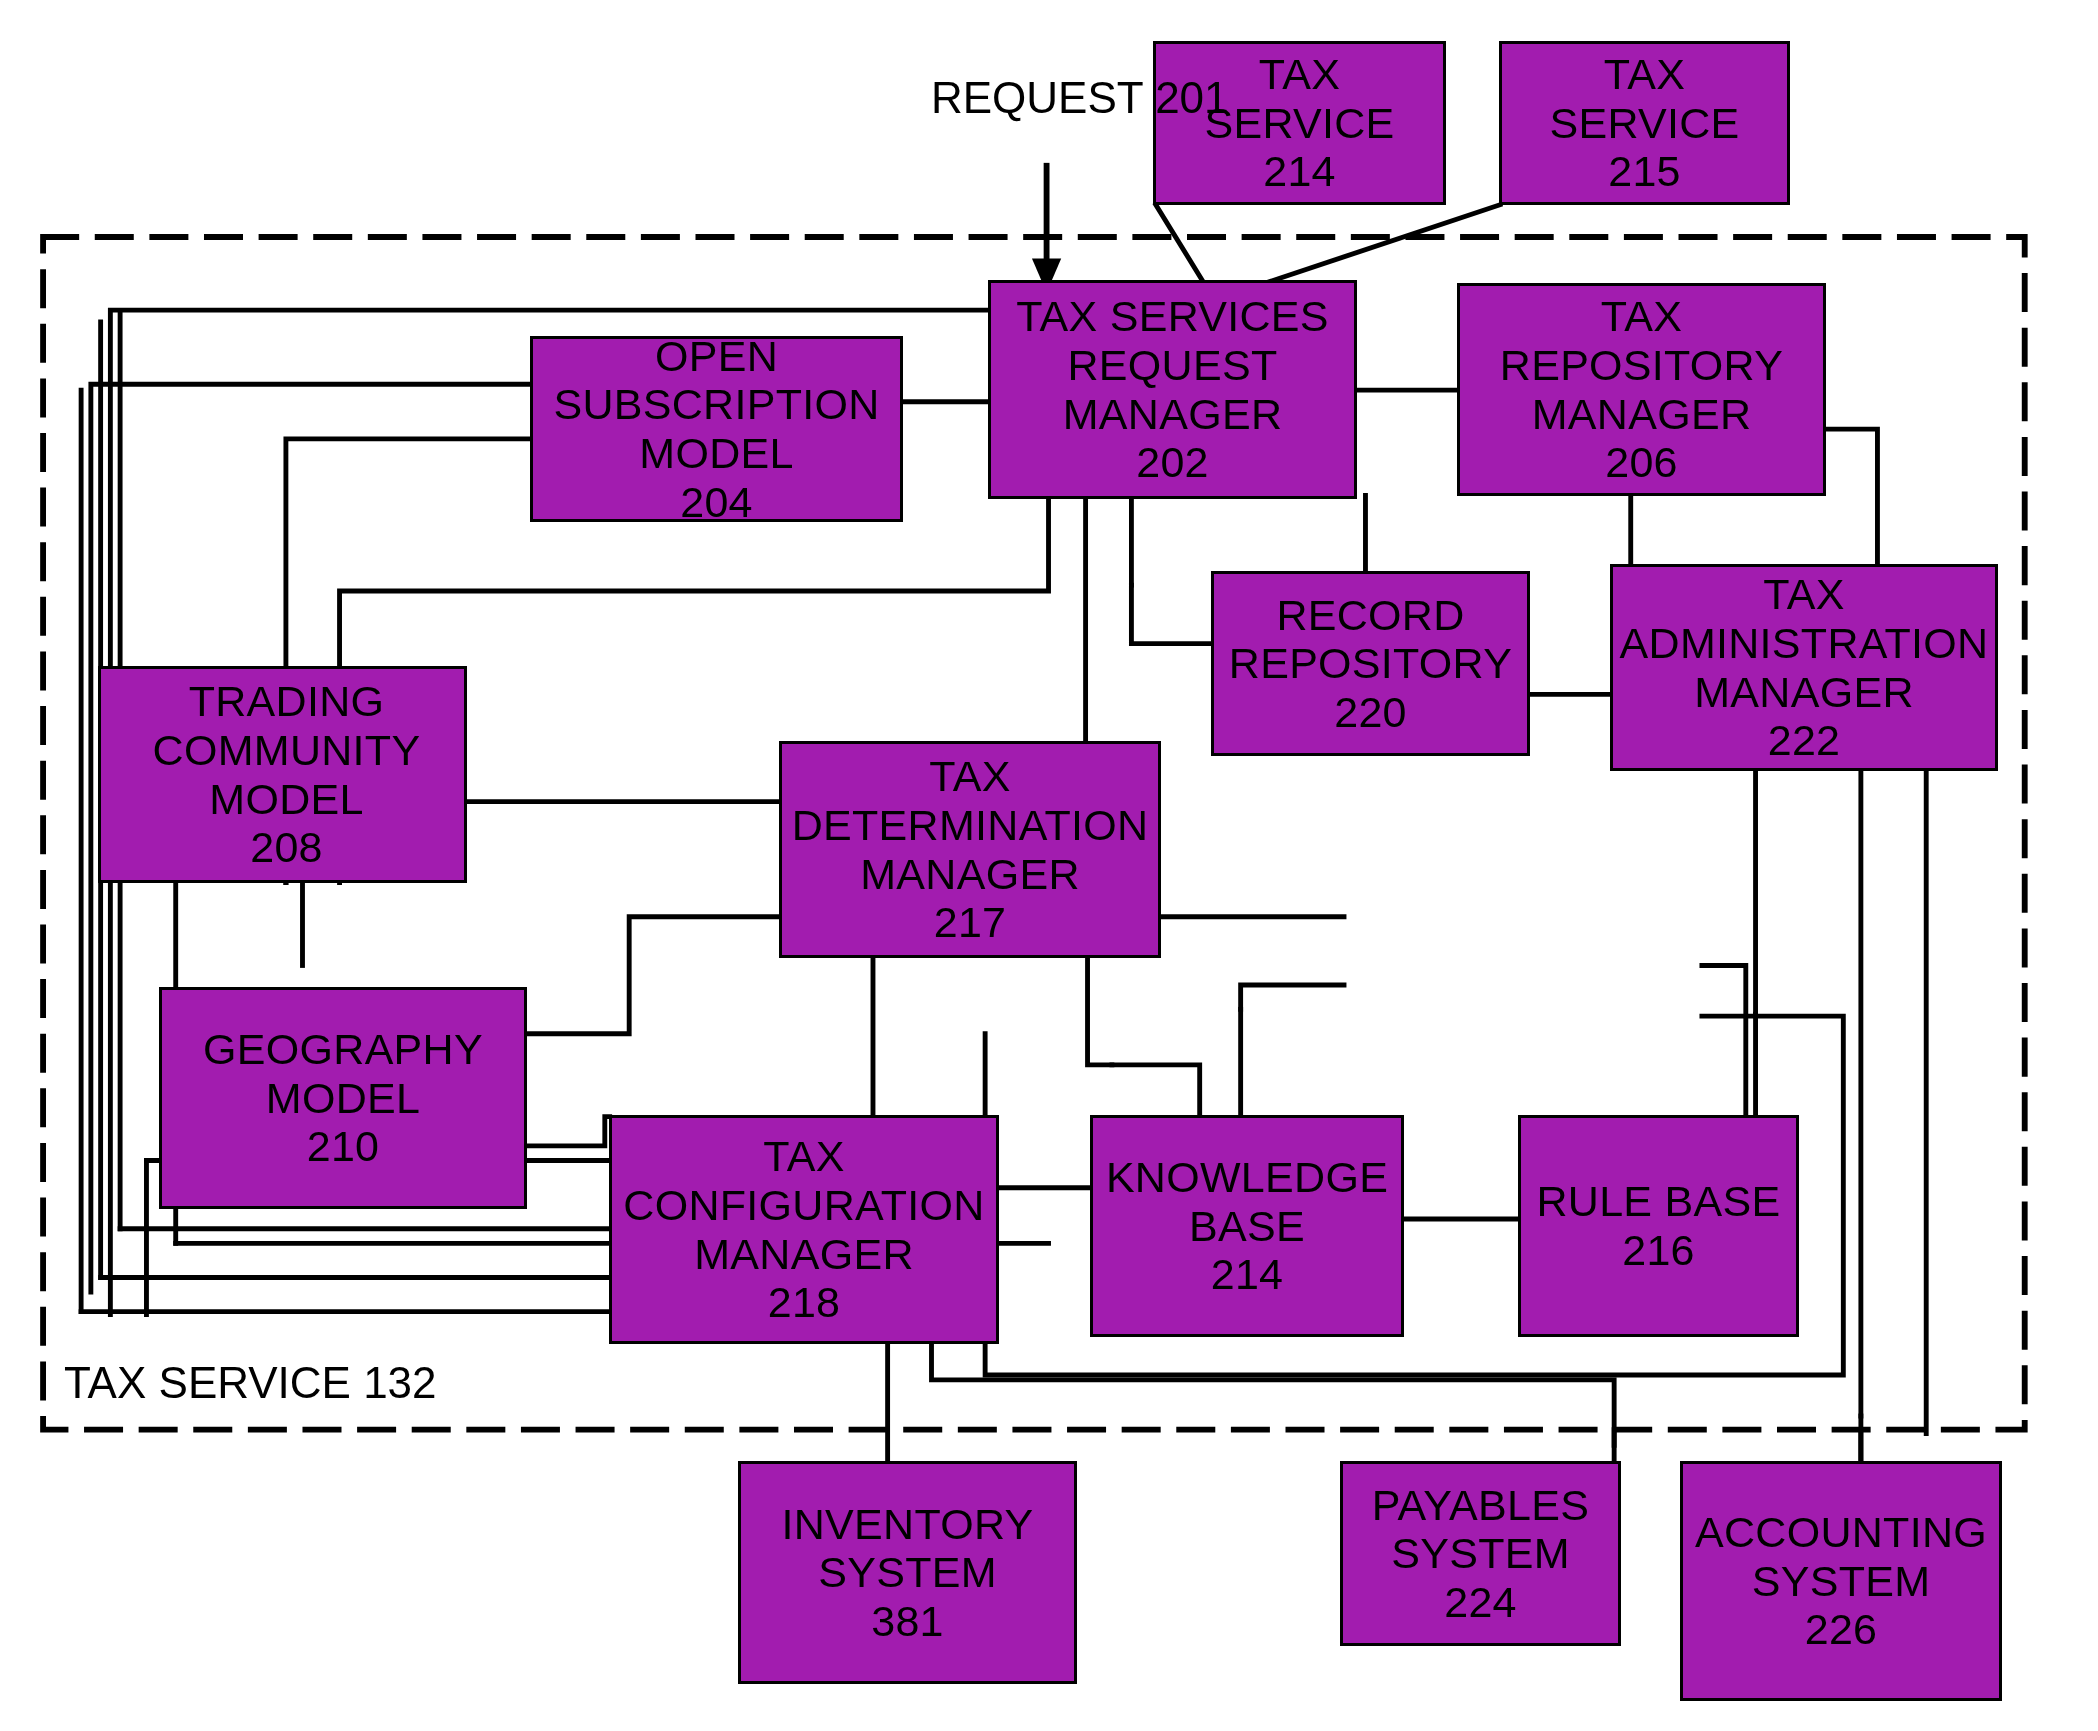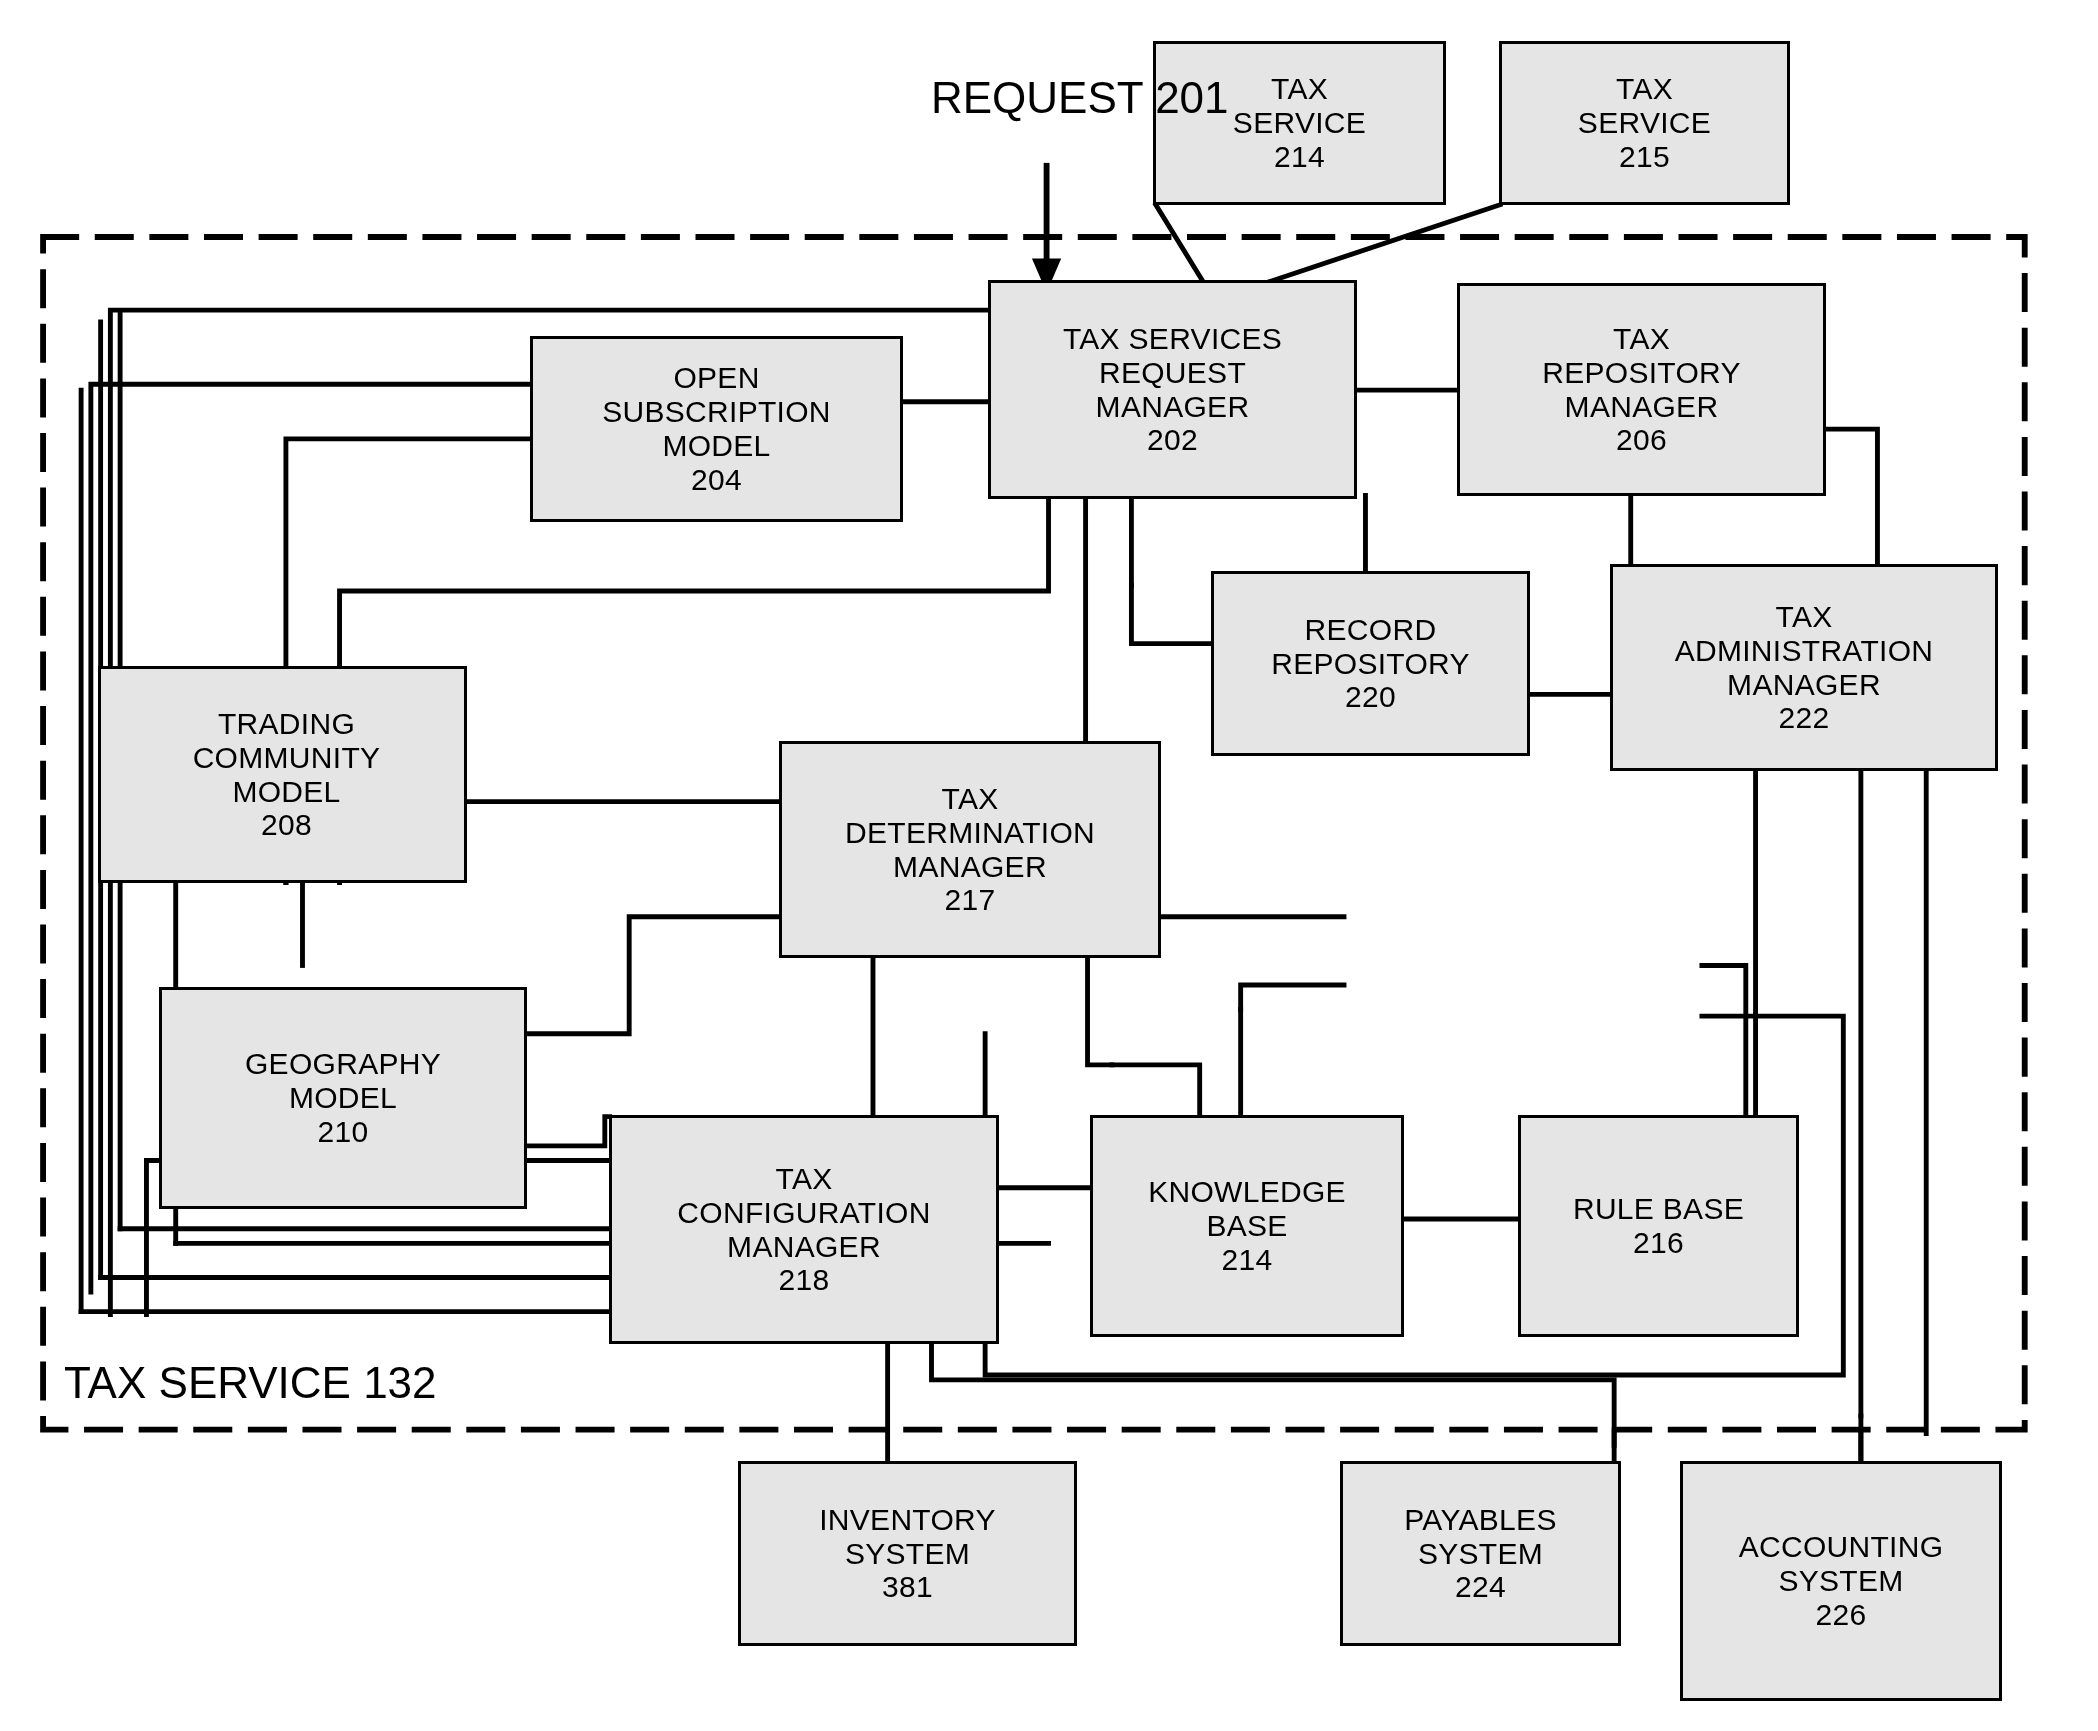--- a/index.html
+++ b/index.html
@@ -18,30 +18,30 @@
   #svg-layer {
     position: absolute;
     left: 0;
     top: 0;
     width: 2099px;
     height: 1731px;
   }
   .node {
     position: absolute;
     border: 3.9px solid #000000;
-    background: #e5e5e5;
+    background: #a21caf;
     box-sizing: border-box;
     display: flex;
     flex-direction: column;
     align-items: center;
     justify-content: center;
     text-align: center;
     color: #000000;
     font-family: "Liberation Sans", sans-serif;
-    font-size: 30px;
+    font-size: 43px;
     line-height: 1.13;
     letter-spacing: 0.3px;
     z-index: 5;
   }
   .node .ln { display: block; white-space: nowrap; }
   .free-label {
     position: absolute;
     color: #000000;
     font-family: "Liberation Sans", sans-serif;
     font-size: 44px;
@@ -218,21 +218,21 @@
     <span class="ln">KNOWLEDGE</span>
     <span class="ln">BASE</span>
     <span class="ln">214</span>
   </div>
 
   <div class="node" style="left:1518px; top:1115px; width:281px; height:222px;">
     <span class="ln">RULE BASE</span>
     <span class="ln">216</span>
   </div>
 
-  <div class="node" style="left:738px; top:1461px; width:339px; height:185px;">
+  <div class="node" style="left:738px; top:1461px; width:339px; height:223px;">
     <span class="ln">INVENTORY</span>
     <span class="ln">SYSTEM</span>
     <span class="ln">381</span>
   </div>
 
   <div class="node" style="left:1340px; top:1461px; width:281px; height:185px;">
     <span class="ln">PAYABLES</span>
     <span class="ln">SYSTEM</span>
     <span class="ln">224</span>
   </div>

